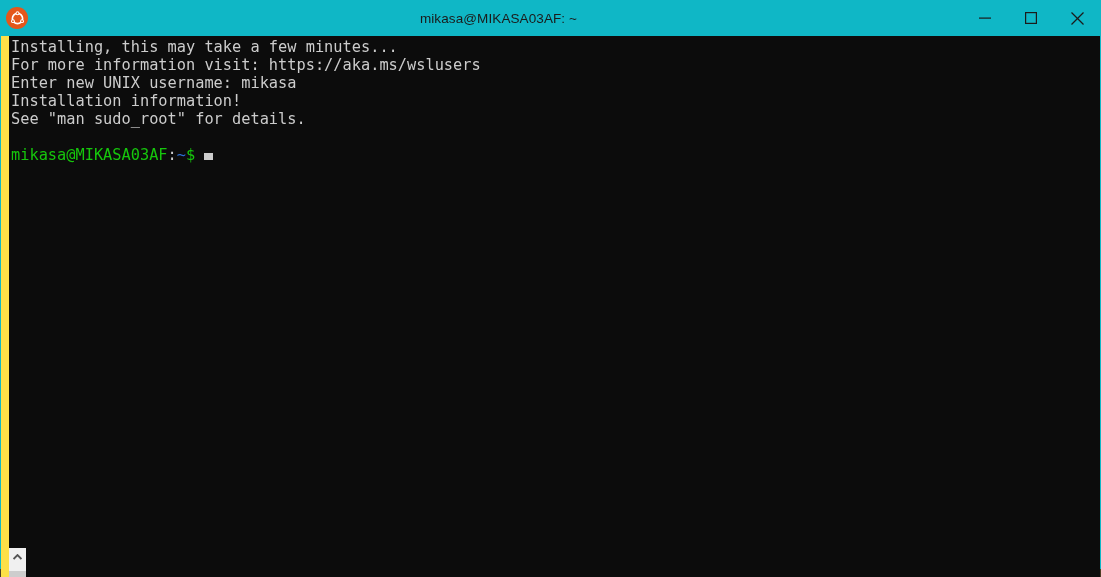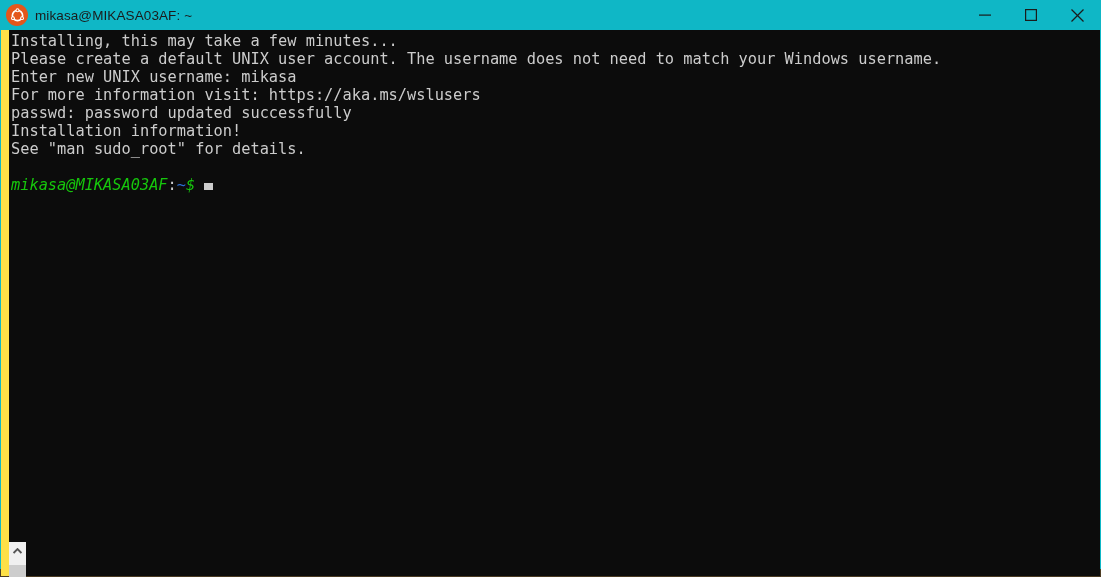--- a/index.html
+++ b/index.html
@@ -38,25 +38,26 @@
     width: 1101px;
     height: 569px;
     background: #0FB7C6;
     box-sizing: border-box;
     padding: 0 1px 1px 1px;
   }
 
   
   #titlebar {
     position: relative;
-    height: 30px;
+    height: 36px;
     background: #0FB7C6;
     display: flex;
     align-items: center;
     box-sizing: border-box;
+    text-align: center;
   }
   #app-icon {
     width: 22px; height: 22px;
     margin-left: 5px;
     margin-right: 7px;
     border-radius: 50%;
     background: #E4571B;
     position: relative;
     flex: none;
     display: flex;
@@ -104,21 +105,21 @@
     color: #cccccc;
     font-family: "DejaVu Sans Mono", monospace;
     font-size: 15.3px;
     line-height: 18px;
     height: 18px;
     white-space: pre;
     letter-spacing: 0px;
   }
   .line.blank { color: transparent; }
 
-  .c-green  { color: #16C60C; font-style: italic; }
+  .c-green  { color: #16C60C; }
   .c-white  { color: #cccccc; }
   .c-blue   { color: #2c6fd6; }
 
   #cursor {
     display: inline-block;
     width: 9px;
     height: 7px;
     background: #cccccc;
     vertical-align: baseline;
     margin-left: 9px;
@@ -199,24 +200,22 @@
         <line x1="0.5" y1="0.5" x2="12.5" y2="12.5" stroke="#1b1b1b" stroke-width="1.2"></line>
         <line x1="12.5" y1="0.5" x2="0.5" y2="12.5" stroke="#1b1b1b" stroke-width="1.2"></line>
       </svg>
     </div>
   </div>
 
   <div id="terminal-area">
 
     <div id="screen">
       <div class="line">Installing, this may take a few minutes...</div>
-      <div class="line">Please create a default UNIX user account. The username does not need to match your Windows username.</div>
+      <div class="line">For more information visit: https://aka.ms/wslusers</div>
       <div class="line">Enter new UNIX username: mikasa</div>
-      <div class="line">For more information visit: https://aka.ms/wslusers</div>
-      <div class="line">passwd: password updated successfully</div>
       <div class="line">Installation information!</div>
       <div class="line">See "man sudo_root" for details.</div>
       <div class="line blank">&nbsp;</div>
 
       <div class="line"><span class="c-green">mikasa@MIKASA03AF</span><span class="c-white">:</span><span class="c-blue">~</span><span class="c-green">$</span><span id="cursor"></span></div>
     </div>
 
     <div id="scrollbar">
       <div class="sb-arrow">
         <svg width="9" height="6" viewBox="0 0 9 6">

